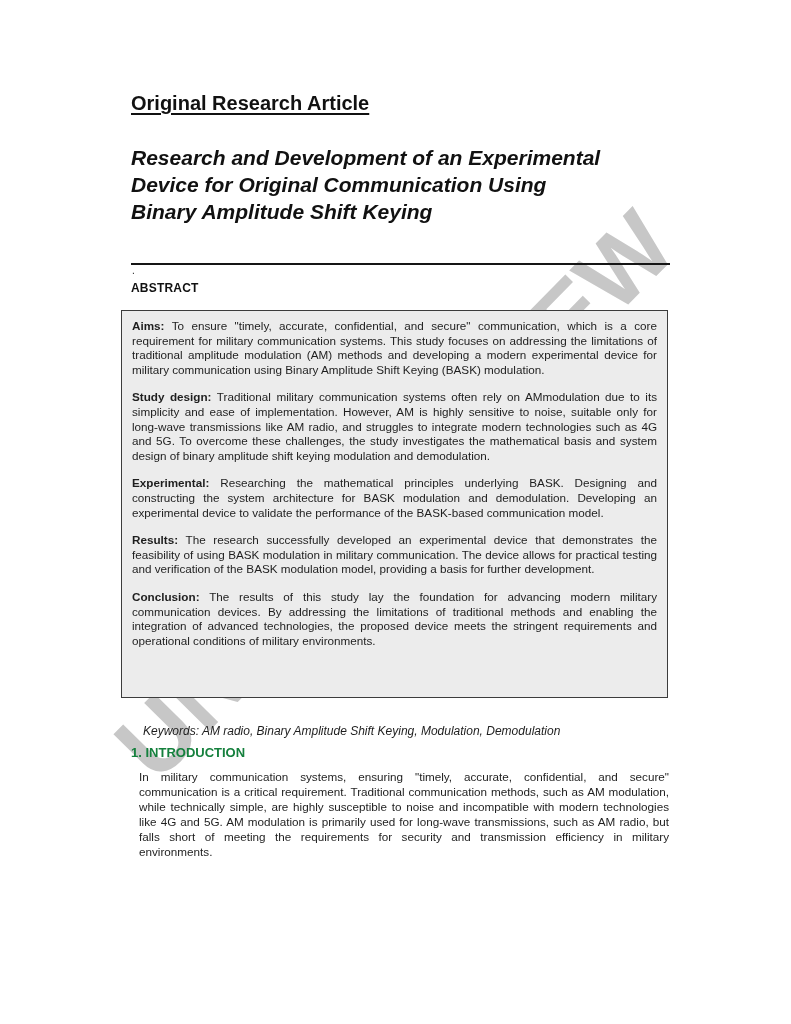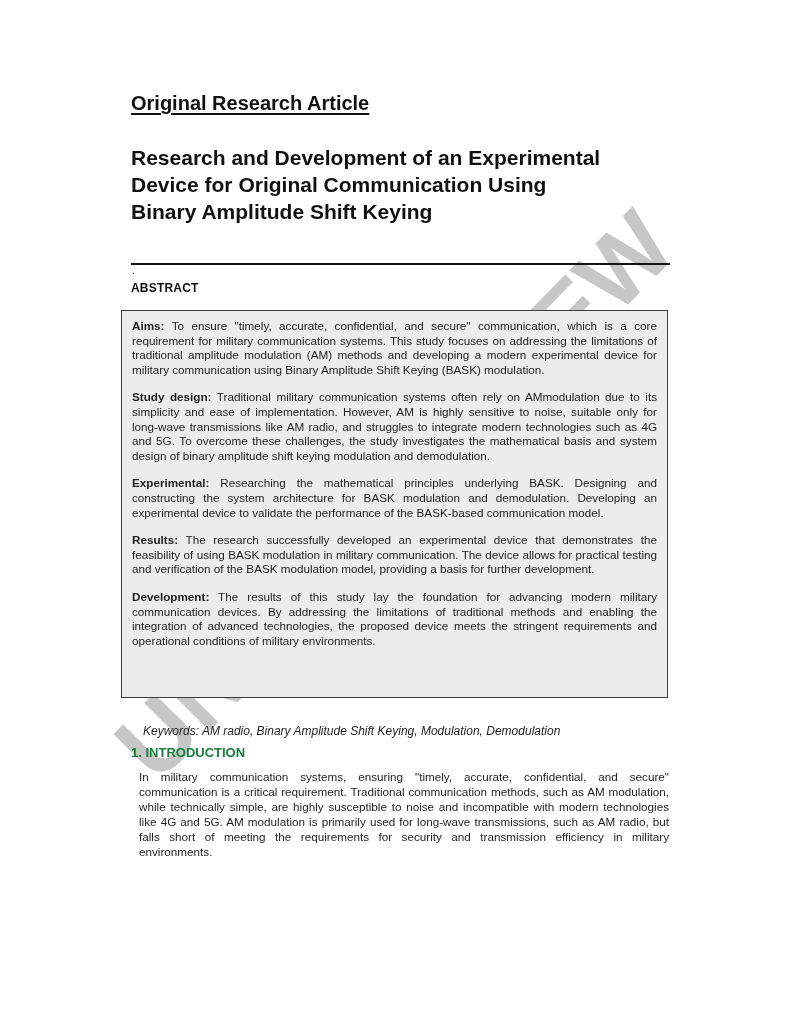--- a/index.html
+++ b/index.html
@@ -41,21 +41,21 @@
   .article-type{
     display:inline-block;
     font-size:20px;font-weight:bold;
     line-height:24px;
     text-decoration:underline;
     text-decoration-thickness:2px;
     text-underline-offset:3px;
     margin-bottom:29px;
     color:#111;
   }
-  .title{margin:0;padding:0;font-size:21px;font-weight:bold;color:#111;}
+  .title{margin:0;padding:0;font-size:21px;font-weight:bold;color:#111;font-style:italic;}
   .title-line{line-height:27px;}
   .rule{
     position:absolute;
     left:131px;top:263px;width:539px;height:2px;
     background:var(--rule);
     z-index:2;
   }
   .margin-mark{
     position:absolute;left:132px;top:266px;
     font-size:10px;line-height:10px;z-index:2;
@@ -125,21 +125,21 @@
 
   <div class="margin-mark">.</div>
 
   <div class="abstract-heading">ABSTRACT</div>
 
   <div class="abstract-box">
     <p><b>Aims:</b> <span>To ensure "timely, accurate, confidential, and secure" communication, which is a core requirement for military communication systems. This study focuses on addressing the limitations of traditional amplitude modulation (AM) methods and developing a modern experimental device for military communication using Binary Amplitude Shift Keying (BASK) modulation.</span></p>
     <p><b>Study design:</b> <span>Traditional military communication systems often rely on AMmodulation due to its simplicity and ease of implementation. However, AM is highly sensitive to noise, suitable only for long-wave transmissions like AM radio, and struggles to integrate modern technologies such as 4G and 5G. To overcome these challenges, the study investigates the mathematical basis and system design of binary amplitude shift keying modulation and demodulation.</span></p>
     <p><b>Experimental:</b> <span>Researching the mathematical principles underlying BASK. Designing and constructing the system architecture for BASK modulation and demodulation. Developing an experimental device to validate the performance of the BASK-based communication model.</span></p>
     <p><b>Results:</b> <span>The research successfully developed an experimental device that demonstrates the feasibility of using BASK modulation in military communication. The device allows for practical testing and verification of the BASK modulation model, providing a basis for further development.</span></p>
-    <p><b>Development:</b> <span>The results of this study lay the foundation for advancing modern military communication devices. By addressing the limitations of traditional methods and enabling the integration of advanced technologies, the proposed device meets the stringent requirements and operational conditions of military environments.</span></p>
+    <p><b>Conclusion:</b> <span>The results of this study lay the foundation for advancing modern military communication devices. By addressing the limitations of traditional methods and enabling the integration of advanced technologies, the proposed device meets the stringent requirements and operational conditions of military environments.</span></p>
   </div>
 
   <p class="keywords">Keywords: AM radio, Binary Amplitude Shift Keying, Modulation, Demodulation</p>
 
   <div class="intro-heading">1. INTRODUCTION</div>
 
   <p class="intro-text">In military communication systems, ensuring "timely, accurate, confidential, and secure" communication is a critical requirement. Traditional communication methods, such as AM modulation, while technically simple, are highly susceptible to noise and incompatible with modern technologies like 4G and 5G. AM modulation is primarily used for long-wave transmissions, such as AM radio, but falls short of meeting the requirements for security and transmission efficiency in military environments.</p>
 
 </div>
 

